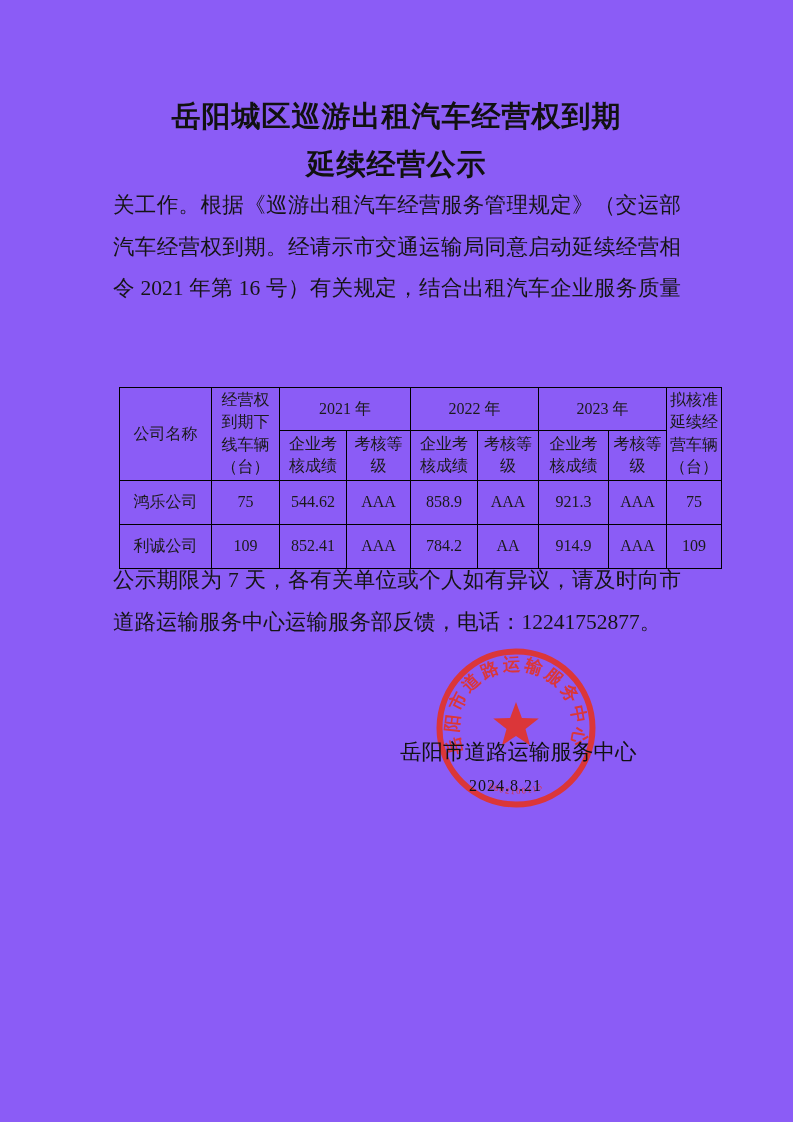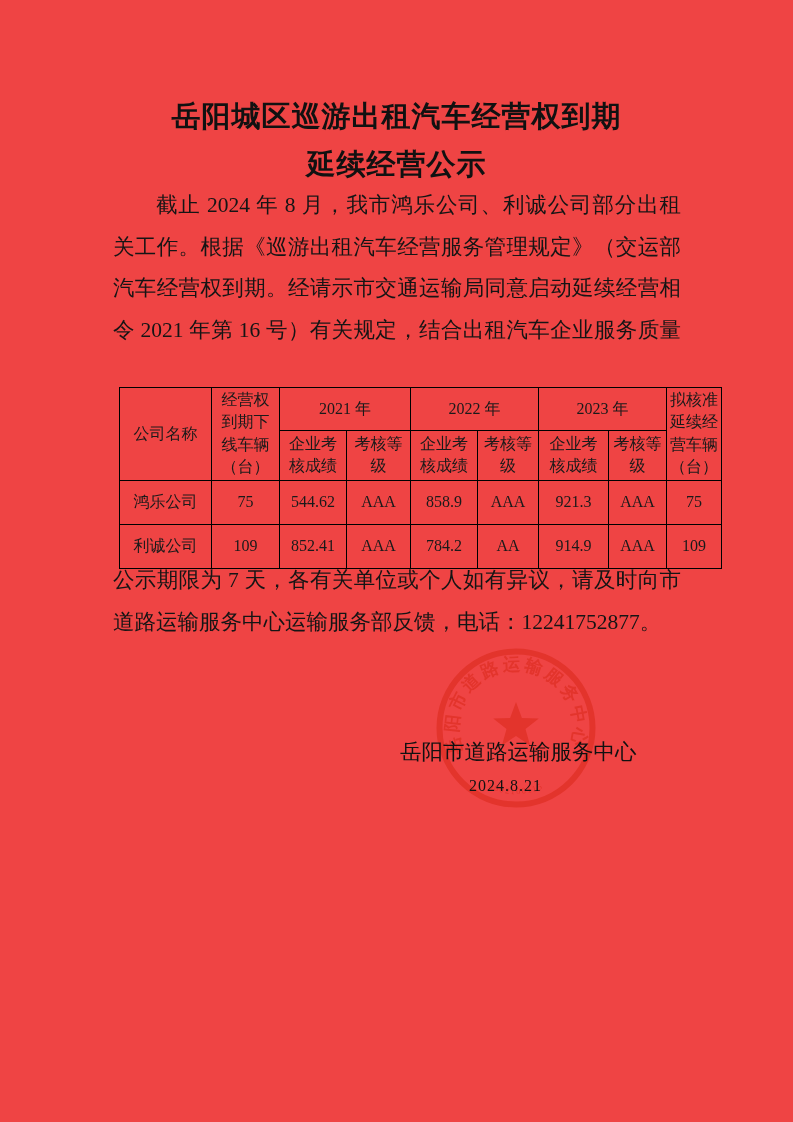--- a/index.html
+++ b/index.html
@@ -2,21 +2,21 @@
 <html><head>
 <meta charset="utf-8">
 <style>
   * { margin: 0; padding: 0; box-sizing: border-box; }
   html, body { background: #888; }
   .page {
     position: relative;
     width: 793px;
     height: 1122px;
     margin: 0 auto;
-    background: #ef4444;
+    background: #8b5cf6;
     font-family: "Liberation Serif", "DejaVu Serif", serif;
     color: #1a1a1a;
     overflow: hidden;
   }
   .title-block {
     position: absolute;
     top: 92px;
     left: 0;
     width: 793px;
     text-align: center;
@@ -102,21 +102,20 @@
 <body>
 
 <div class="page">
 
   <div class="title-block">
     <div>岳阳城区巡游出租汽车经营权到期</div>
     <div>延续经营公示</div>
   </div>
 
   <div class="intro-block">
-    <div class="line indent just">截止 2024 年 8 月，我市鸿乐公司、利诚公司部分出租</div>
     <div class="line just">关工作。根据《巡游出租汽车经营服务管理规定》（交运部</div>
     <div class="line just">汽车经营权到期。经请示市交通运输局同意启动延续经营相</div>
     <div class="line just">令 2021 年第 16 号）有关规定，结合出租汽车企业服务质量</div>
   </div>
 
   <div class="doc-table-wrap">
     <table class="doc-table">
       <colgroup>
         <col style="width:92px">
           <col style="width:68px">

